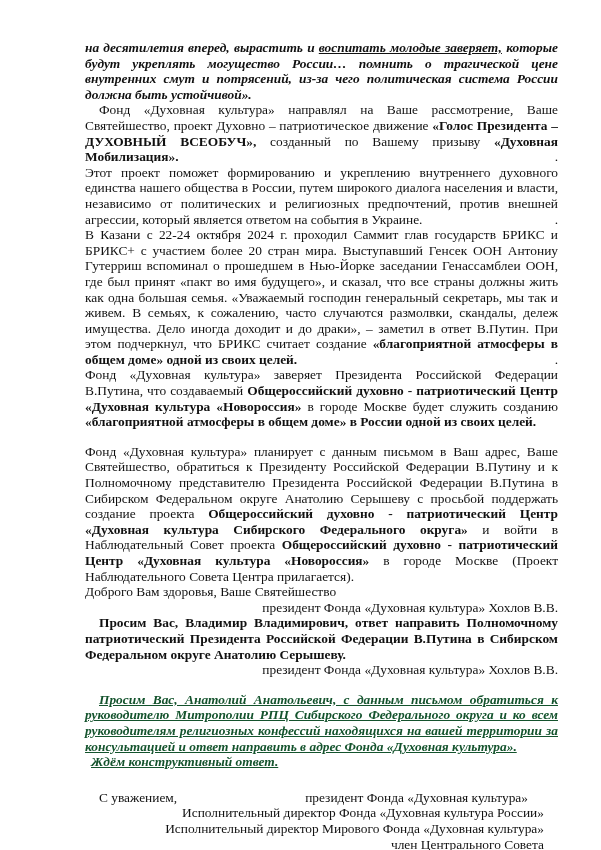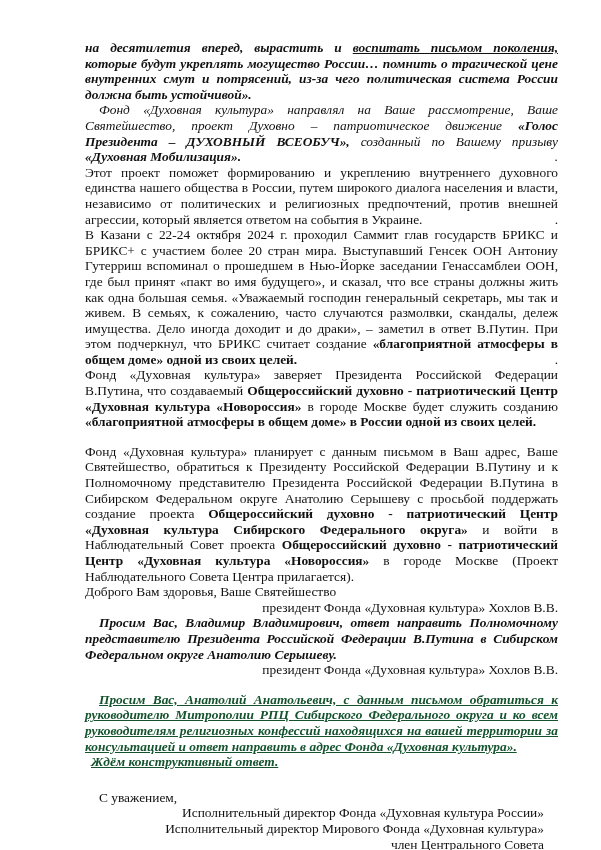--- a/index.html
+++ b/index.html
@@ -3,63 +3,64 @@
 <meta charset="utf-8">
 <style>
   html, body { margin: 0; padding: 0; background: #ffffff; }
   body { width: 601px; height: 850px; overflow: hidden; position: relative; }
   .page {
     position: absolute; left: 85px; top: 40px; width: 473px;
     font-family: "Liberation Serif", "DejaVu Serif", serif;
     font-size: 13.4px; line-height: 15.6px; color: #111;
   }
   p { margin: 0; text-align: justify; text-align-last: left; }
-  .indent { text-indent: 14px; font-style: italic; }
+  .indent { text-indent: 14px; }
   .b { font-weight: bold; }
   .bi { font-weight: bold; font-style: italic; }
   .u { text-decoration: underline; }
   .right { text-align: center; text-align-last: right; }
   .gap { height: 14px; }
   .appeal-block { font-weight: bold; font-style: italic; text-decoration: underline; color: #14532d; }
   .sig-row { display: flex; justify-content: space-between; align-items: flex-end; }
   .sig-lines p { text-align: left; text-align-last: right; padding-right: 14px; }
   .dot { float: right; }
 </style>
 </head>
 <body>
 
 <div class="page">
 
-  <p class="bi"><span>на десятилетия вперед, вырастить и </span><span class="u">воспитать письмом поколения,</span><span> которые будут укреплять могущество России… помнить о трагической цене внутренних смут и потрясений, из-за чего политическая система России должна быть устойчивой».</span></p>
+  <p class="bi"><span>на десятилетия вперед, вырастить и </span><span class="u">воспитать молодые заверяет,</span><span> которые будут укреплять могущество России… помнить о трагической цене внутренних смут и потрясений, из-за чего политическая система России должна быть устойчивой».</span></p>
 
   <p class="indent"><span>Фонд «Духовная культура» направлял на Ваше рассмотрение, Ваше Святейшество, проект Духовно – патриотическое движение </span><span class="b">«Голос Президента – ДУХОВНЫЙ ВСЕОБУЧ»,</span><span> созданный по Вашему призыву </span><span class="b">«Духовная Мобилизация».</span><span class="dot">.</span></p>
   <p><span>Этот проект поможет формированию и укреплению внутреннего духовного единства нашего общества в России, путем широкого диалога населения и власти, независимо от политических и религиозных  предпочтений, против внешней агрессии, который является ответом на события в Украине.</span><span class="dot">.</span></p>
 
   <p><span>В Казани с 22-24 октября 2024 г. проходил Саммит глав государств БРИКС и БРИКС+ с участием более 20 стран мира.   Выступавший Генсек ООН Антониу Гутерриш вспоминал о прошедшем в Нью-Йорке заседании Генассамблеи ООН, где был принят «пакт во имя будущего», и сказал, что все страны должны жить как одна большая семья. «Уважаемый господин генеральный секретарь, мы так и живем. В семьях, к сожалению, часто случаются размолвки, скандалы, дележ имущества. Дело иногда доходит и до драки», – заметил в ответ В.Путин. При этом подчеркнул, что БРИКС считает создание </span><span class="b">«благоприятной атмосферы в общем доме» одной из своих целей.</span><span class="dot">.</span></p>
 
   <p><span>Фонд «Духовная культура» заверяет Президента Российской Федерации В.Путина, что создаваемый  </span><span class="b">Общероссийский духовно - патриотический Центр «Духовная  культура «Новороссия»</span><span> в городе Москве будет служить созданию </span><span class="b">«благоприятной атмосферы в общем доме» в России  одной из своих целей.</span></p>
 
   <div class="gap"></div>
 
   <p><span> Фонд «Духовная культура» планирует с данным письмом в Ваш адрес, Ваше Святейшество,  обратиться к Президенту Российской Федерации В.Путину и  к Полномочному представителю Президента Российской Федерации В.Путина в Сибирском Федеральном округе  Анатолию Серышеву с просьбой поддержать создание проекта </span><span class="b">Общероссийский духовно - патриотический Центр «Духовная  культура Сибирского Федерального округа»</span><span> и войти в Наблюдательный Совет проекта </span><span class="b">Общероссийский духовно - патриотический Центр «Духовная  культура «Новороссия»</span><span> в городе  Москве  (Проект Наблюдательного Совета Центра прилагается).</span></p>
   <p>Доброго Вам здоровья, Ваше Святейшество</p>
   <p class="right">президент Фонда «Духовная культура» Хохлов В.В.</p>
 
-  <p class="b indent">Просим Вас, Владимир Владимирович, ответ направить Полномочному представителю Президента Российской Федерации В.Путина в Сибирском Федеральном округе Анатолию Серышеву.</p>
+  <p class="b indent">Просим Вас, Владимир Владимирович, ответ направить Полномочному патриотический Президента Российской Федерации В.Путина в Сибирском Федеральном округе Анатолию Серышеву.</p>
   <p class="right">президент Фонда «Духовная культура» Хохлов В.В.</p>
 
   <div class="gap"></div>
 
   <p class="appeal-block indent">Просим Вас, Анатолий Анатольевич, с данным письмом обратиться к руководителю Митрополии РПЦ Сибирского Федерального округа  и ко всем руководителям  религиозных конфессий находящихся на вашей территории за консультацией и ответ направить в адрес Фонда «Духовная культура».</p>
   <p class="appeal-block" style="padding-left:6px">Ждём конструктивный ответ.</p>
 
   <div class="gap" style="height:20px"></div>
 
   <div class="sig-row">
     <span style="padding-left:14px">С уважением,</span>
+    <span style="padding-right:30px">президент  Фонда «Духовная культура»</span>
   </div>
   <div class="sig-lines">
     <p>Исполнительный директор Фонда «Духовная культура России»</p>
     <p>Исполнительный директор Мирового Фонда «Духовная культура»</p>
     <p>член Центрального Совета</p>
 
   </div>
 
 </div>
 

